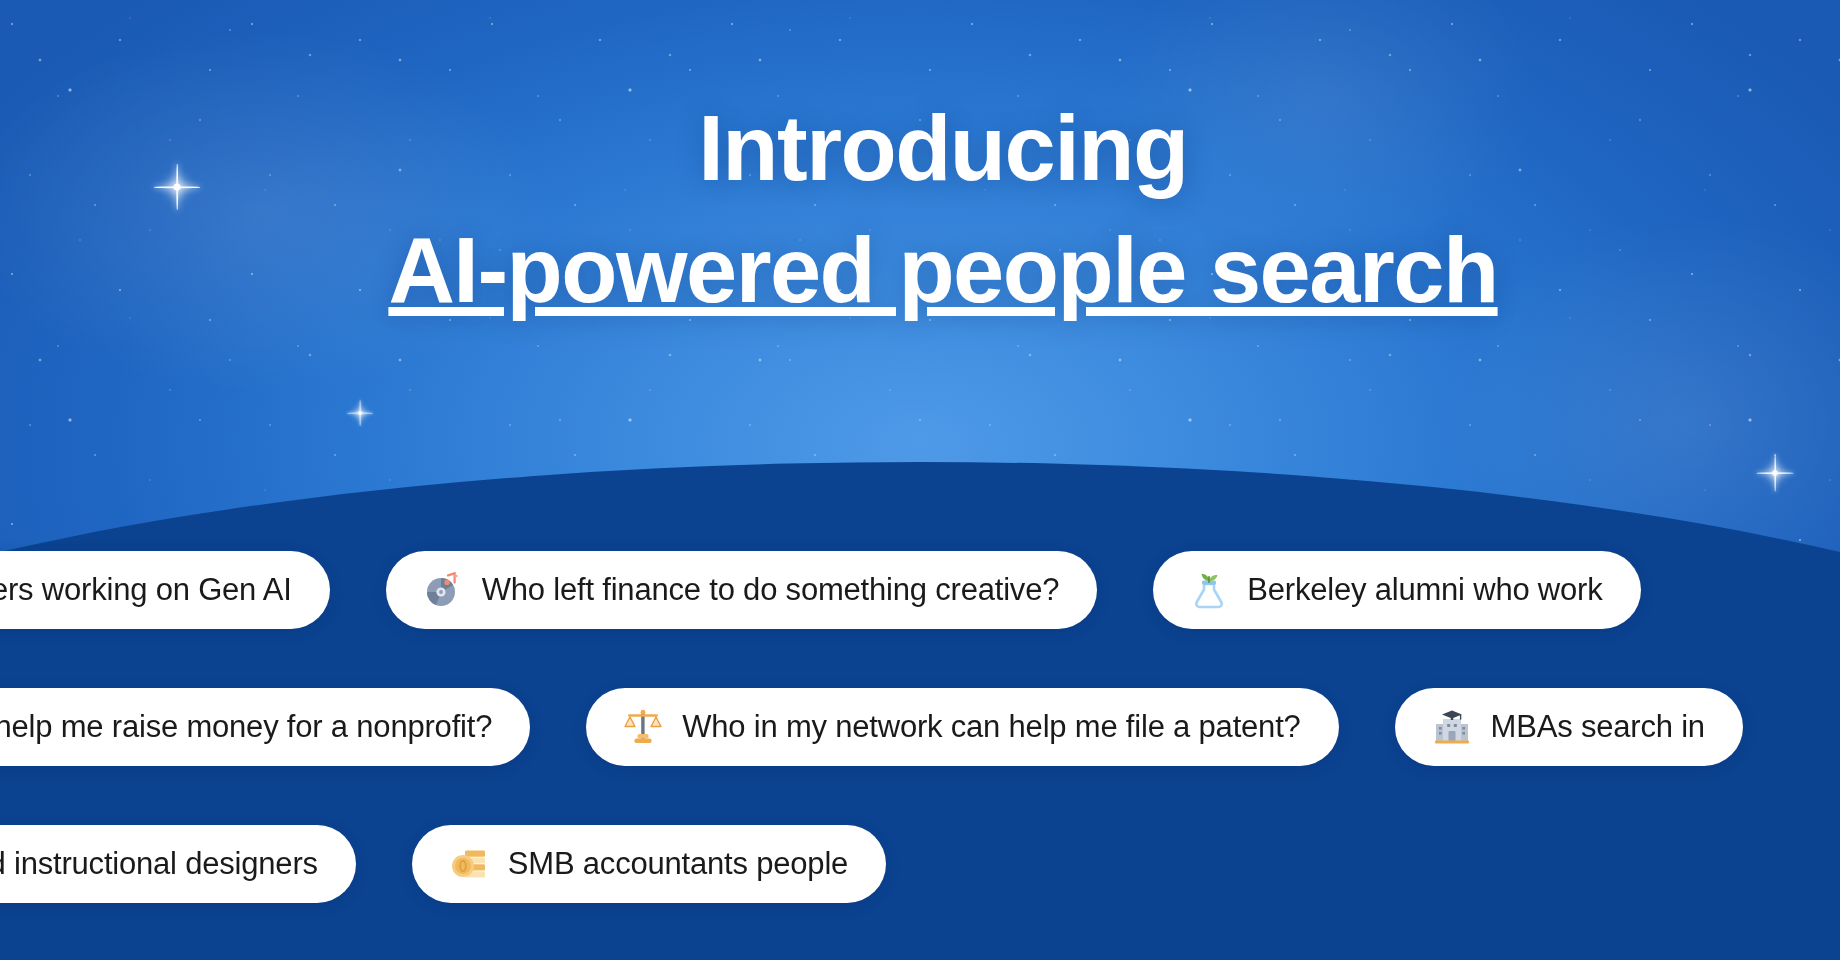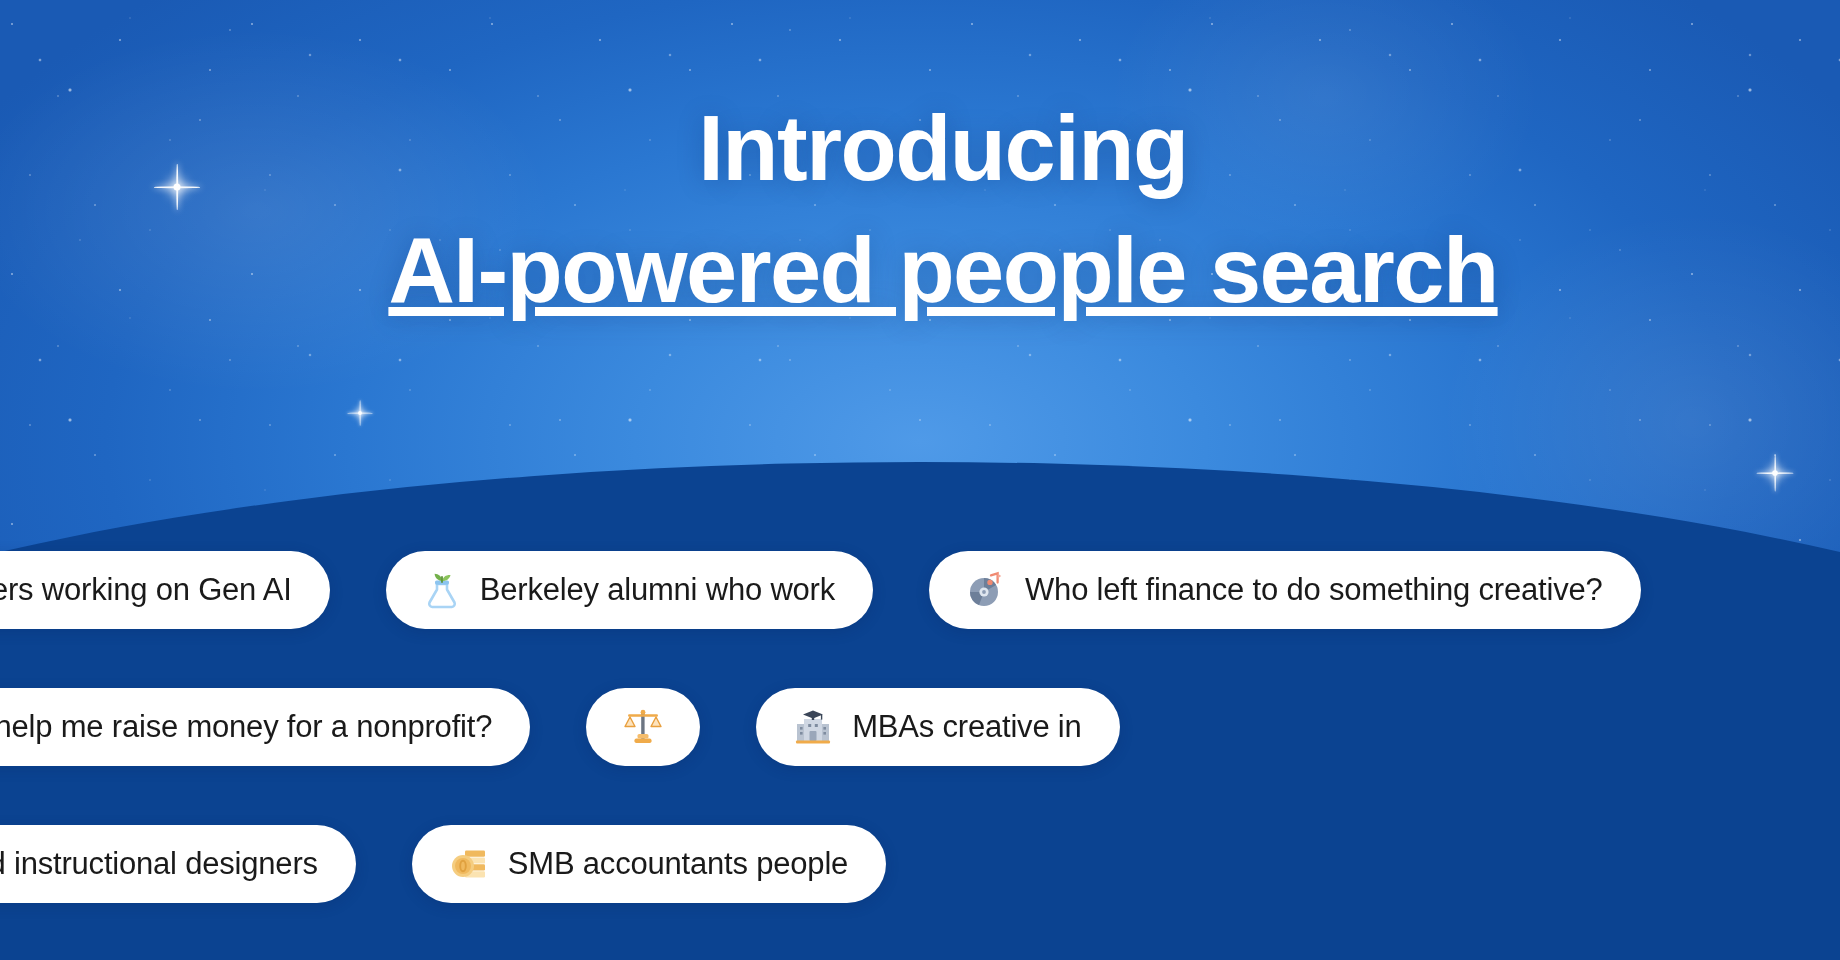--- a/index.html
+++ b/index.html
@@ -188,83 +188,84 @@
   <div class="arc"></div>
 
   <div class="rows">
 
     <div class="row" id="row1">
       <div class="pill no-icon">
         <span class="label">uct Managers working on Gen AI</span>
       </div>
       <div class="pill">
         <span class="emoji">
-          <svg width="36" height="38" viewBox="0 0 36 38">
-            <path d="M13 13h10v5.5l7.5 13A3.2 3.2 0 0 1 27.8 36H8.2a3.2 3.2 0 0 1-2.7-4.5L13 18.5z" fill="none" stroke="#a9d4f5" stroke-width="2.6" stroke-linejoin="round"></path>
-            <rect x="11" y="9.5" width="14" height="4.2" rx="1.6" fill="#8cc4ef"></rect>
-            <path d="M18 10c0-4.4-3.4-7-7.4-7.2 .3 4.2 3.1 6.7 7.4 7.2z" fill="#73b04a"></path>
-            <path d="M18 10c.8-4.3 4.6-6.4 8.5-6 -1 4.1-4.2 6.2-8.5 6z" fill="#8cc45c"></path>
-            <path d="M18 11V6" stroke="#5d9339" stroke-width="1.8" stroke-linecap="round"></path>
-          </svg>
-        </span>
-        <span class="label">Berkeley alumni who work</span>
-      </div>
-      <div class="pill">
-        <span class="emoji">
           <svg width="38" height="38" viewBox="0 0 38 38">
             <circle cx="17" cy="21" r="14" fill="#8d9db5"></circle>
             <path d="M17 7a14 14 0 0 1 12.1 7L17 21z" fill="#6d7f99"></path>
             <path d="M3 21a14 14 0 0 0 9 13.1L17 21z" fill="#6d7f99"></path>
             <circle cx="17" cy="21" r="4.6" fill="#dfe6ef"></circle>
             <circle cx="17" cy="21" r="1.9" fill="#8d9db5"></circle>
             <path d="M24 4.4l6.6-2v9.1" stroke="#f08a72" stroke-width="2.3" fill="none" stroke-linecap="round"></path>
             <circle cx="23" cy="11.4" r="2.7" fill="#f08a72"></circle>
             <path d="M30.6 2.4l3.6 2.6-3.6 2.4z" fill="#f5a897"></path>
           </svg>
         </span>
         <span class="label">Who left finance to do something creative?</span>
       </div>
+      <div class="pill">
+        <span class="emoji">
+          <svg width="36" height="38" viewBox="0 0 36 38">
+            <path d="M13 13h10v5.5l7.5 13A3.2 3.2 0 0 1 27.8 36H8.2a3.2 3.2 0 0 1-2.7-4.5L13 18.5z" fill="none" stroke="#a9d4f5" stroke-width="2.6" stroke-linejoin="round"></path>
+            <rect x="11" y="9.5" width="14" height="4.2" rx="1.6" fill="#8cc4ef"></rect>
+            <path d="M18 10c0-4.4-3.4-7-7.4-7.2 .3 4.2 3.1 6.7 7.4 7.2z" fill="#73b04a"></path>
+            <path d="M18 10c.8-4.3 4.6-6.4 8.5-6 -1 4.1-4.2 6.2-8.5 6z" fill="#8cc45c"></path>
+            <path d="M18 11V6" stroke="#5d9339" stroke-width="1.8" stroke-linecap="round"></path>
+          </svg>
+        </span>
+        <span class="label">Berkeley alumni who work</span>
+      </div>
     </div>
 
     <div class="row" id="row2">
       <div class="pill no-icon">
         <span class="label">an help me raise money for a nonprofit?</span>
       </div>
       <div class="pill">
         <span class="emoji">
           <svg width="38" height="38" viewBox="0 0 38 38">
             <rect x="17.2" y="5" width="3.4" height="26" fill="#6c7582"></rect>
             <rect x="4" y="6.2" width="30" height="2.6" rx="1.3" fill="#f0ab4a"></rect>
             <circle cx="19" cy="4.2" r="2.4" fill="#f0ab4a"></circle>
             <path d="M6 9l-5 9.5h10z" fill="#fde3bd" stroke="#e89f3e" stroke-width="1.4" stroke-linejoin="round"></path>
             <path d="M32 9l-5 9.5h10z" fill="#fde3bd" stroke="#e89f3e" stroke-width="1.4" stroke-linejoin="round"></path>
             <rect x="10.5" y="30.4" width="17" height="4.6" rx="1.8" fill="#f0ab4a"></rect>
             <rect x="13.5" y="26" width="11" height="4.6" rx="1.6" fill="#f5bd6c"></rect>
           </svg>
         </span>
+        <span class="label">Who in my network can help me file a patent?</span>
       </div>
       <div class="pill">
         <span class="emoji">
           <svg width="38" height="38" viewBox="0 0 38 38">
             <rect x="3" y="16" width="32" height="17" fill="#b9c3d1"></rect>
             <rect x="10" y="11" width="18" height="22" fill="#cfd7e3"></rect>
             <rect x="15.5" y="23" width="7" height="10" rx="1" fill="#9aa7ba"></rect>
             <rect x="6" y="19" width="2.6" height="2.6" fill="#7e8c9f"></rect>
             <rect x="6" y="24" width="2.6" height="2.6" fill="#7e8c9f"></rect>
             <rect x="29.4" y="19" width="2.6" height="2.6" fill="#7e8c9f"></rect>
             <rect x="29.4" y="24" width="2.6" height="2.6" fill="#7e8c9f"></rect>
             <rect x="14.2" y="16" width="3" height="3" fill="#7e8c9f"></rect>
             <rect x="20.8" y="16" width="3" height="3" fill="#7e8c9f"></rect>
             <rect x="2" y="32.6" width="34" height="3" rx="1" fill="#f0ab4a"></rect>
             <path d="M19 2.5L29 6.5 19 10.5 9 6.5z" fill="#3b4658"></path>
             <rect x="17.8" y="8" width="2.4" height="4" fill="#3b4658"></rect>
             <path d="M27.6 7v4.6" stroke="#3b4658" stroke-width="1.4"></path>
           </svg>
         </span>
-        <span class="label">MBAs creative in</span>
+        <span class="label">MBAs search in</span>
       </div>
     </div>
 
     <div class="row" id="row3">
       <div class="pill no-icon">
         <span class="label">ers turned instructional designers</span>
       </div>
       <div class="pill">
         <span class="emoji">
           <svg width="38" height="38" viewBox="0 0 38 38">

